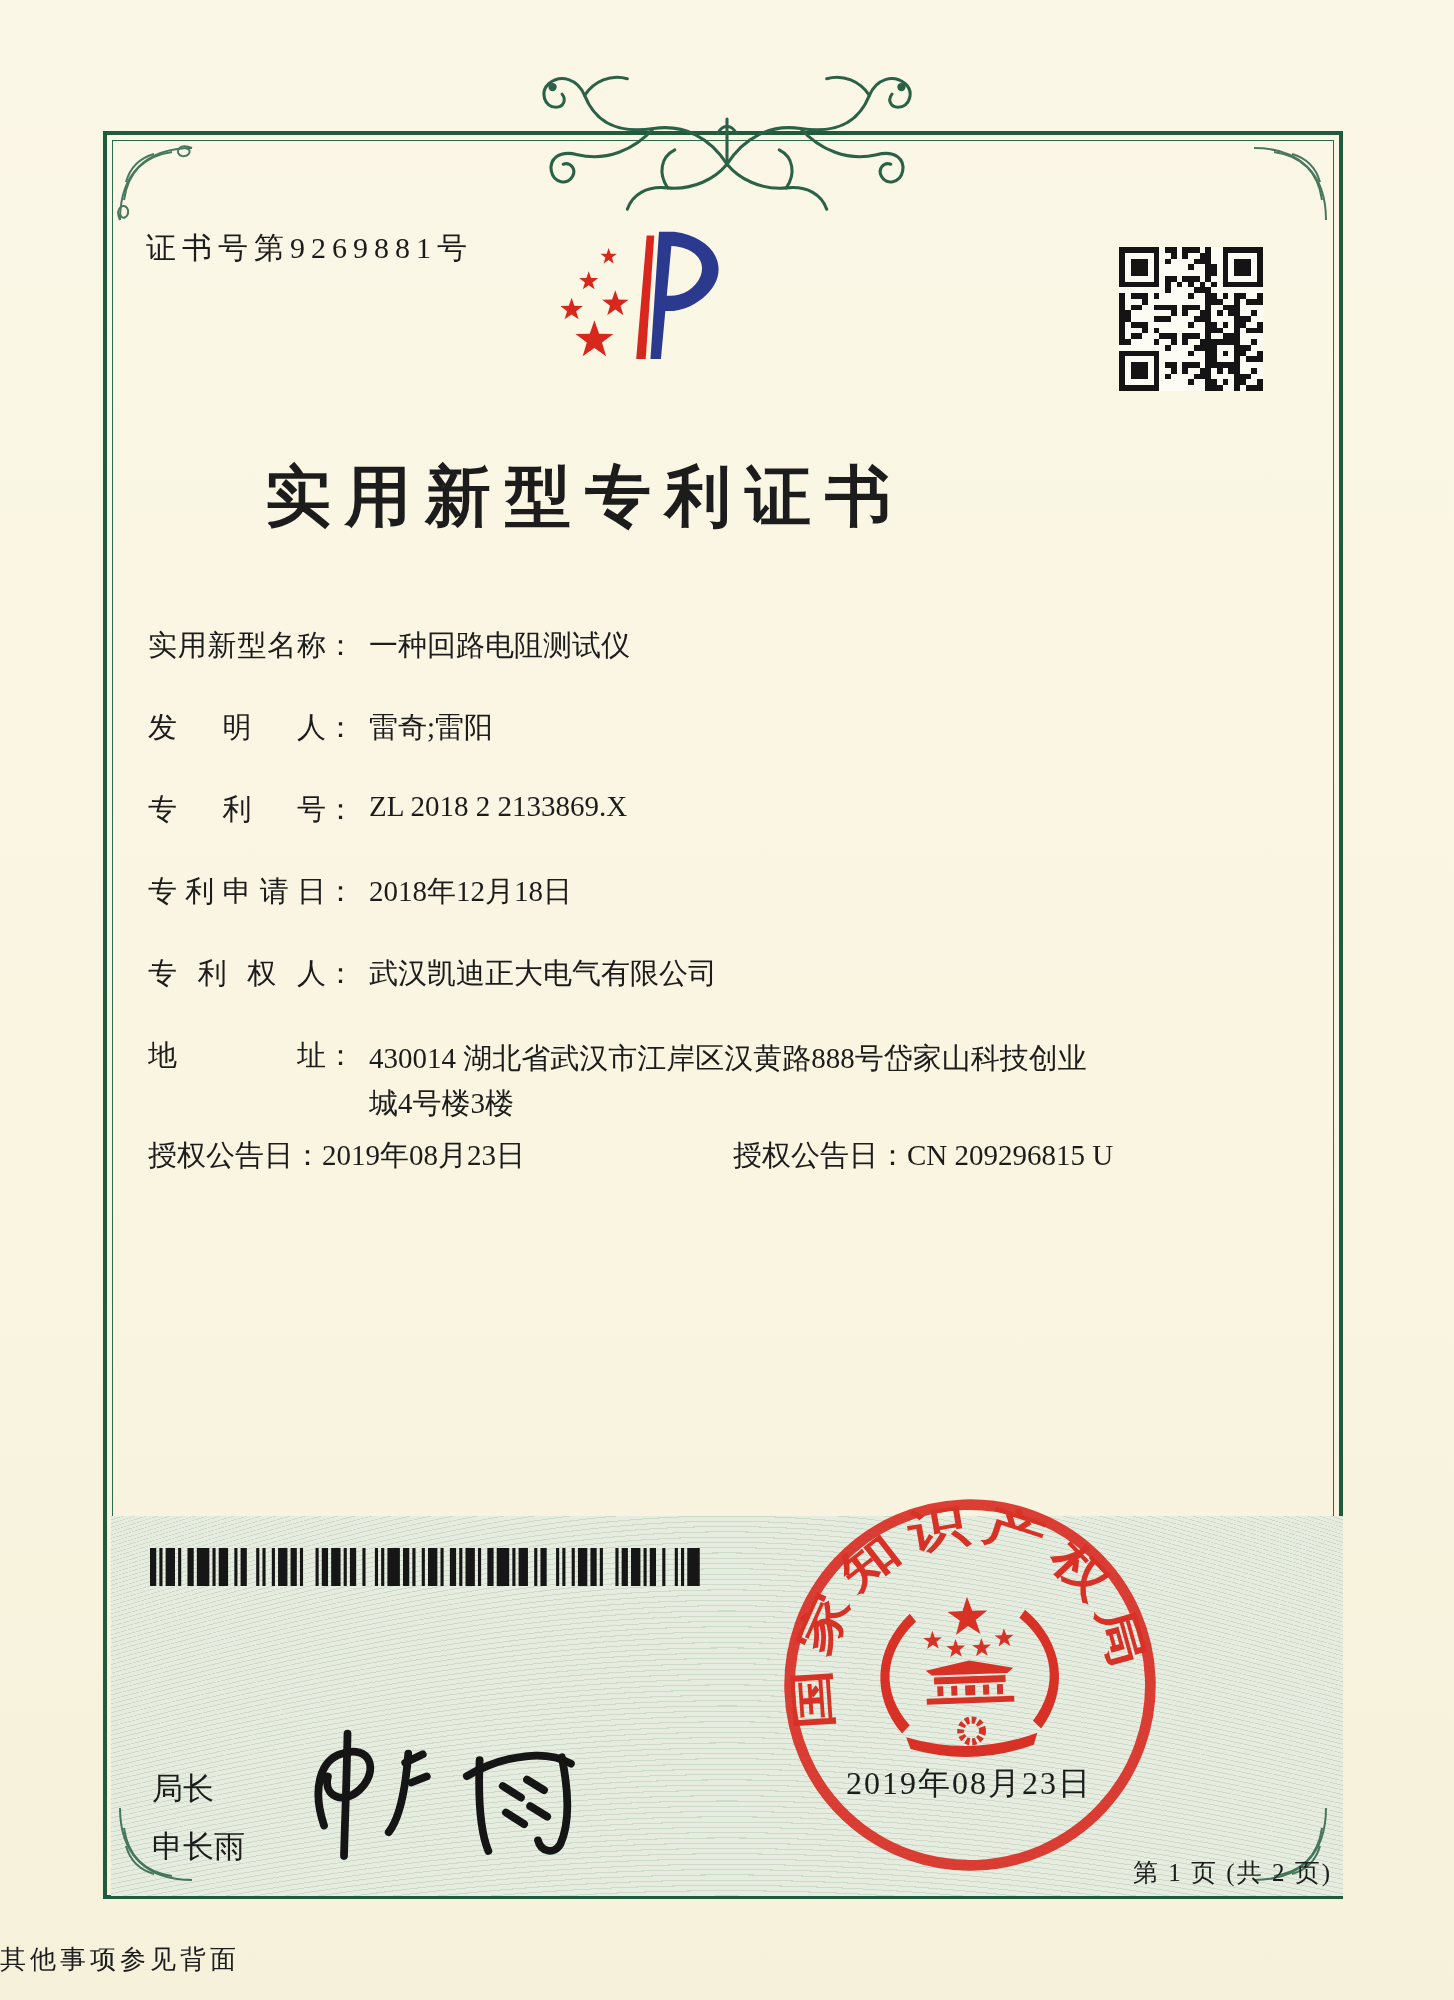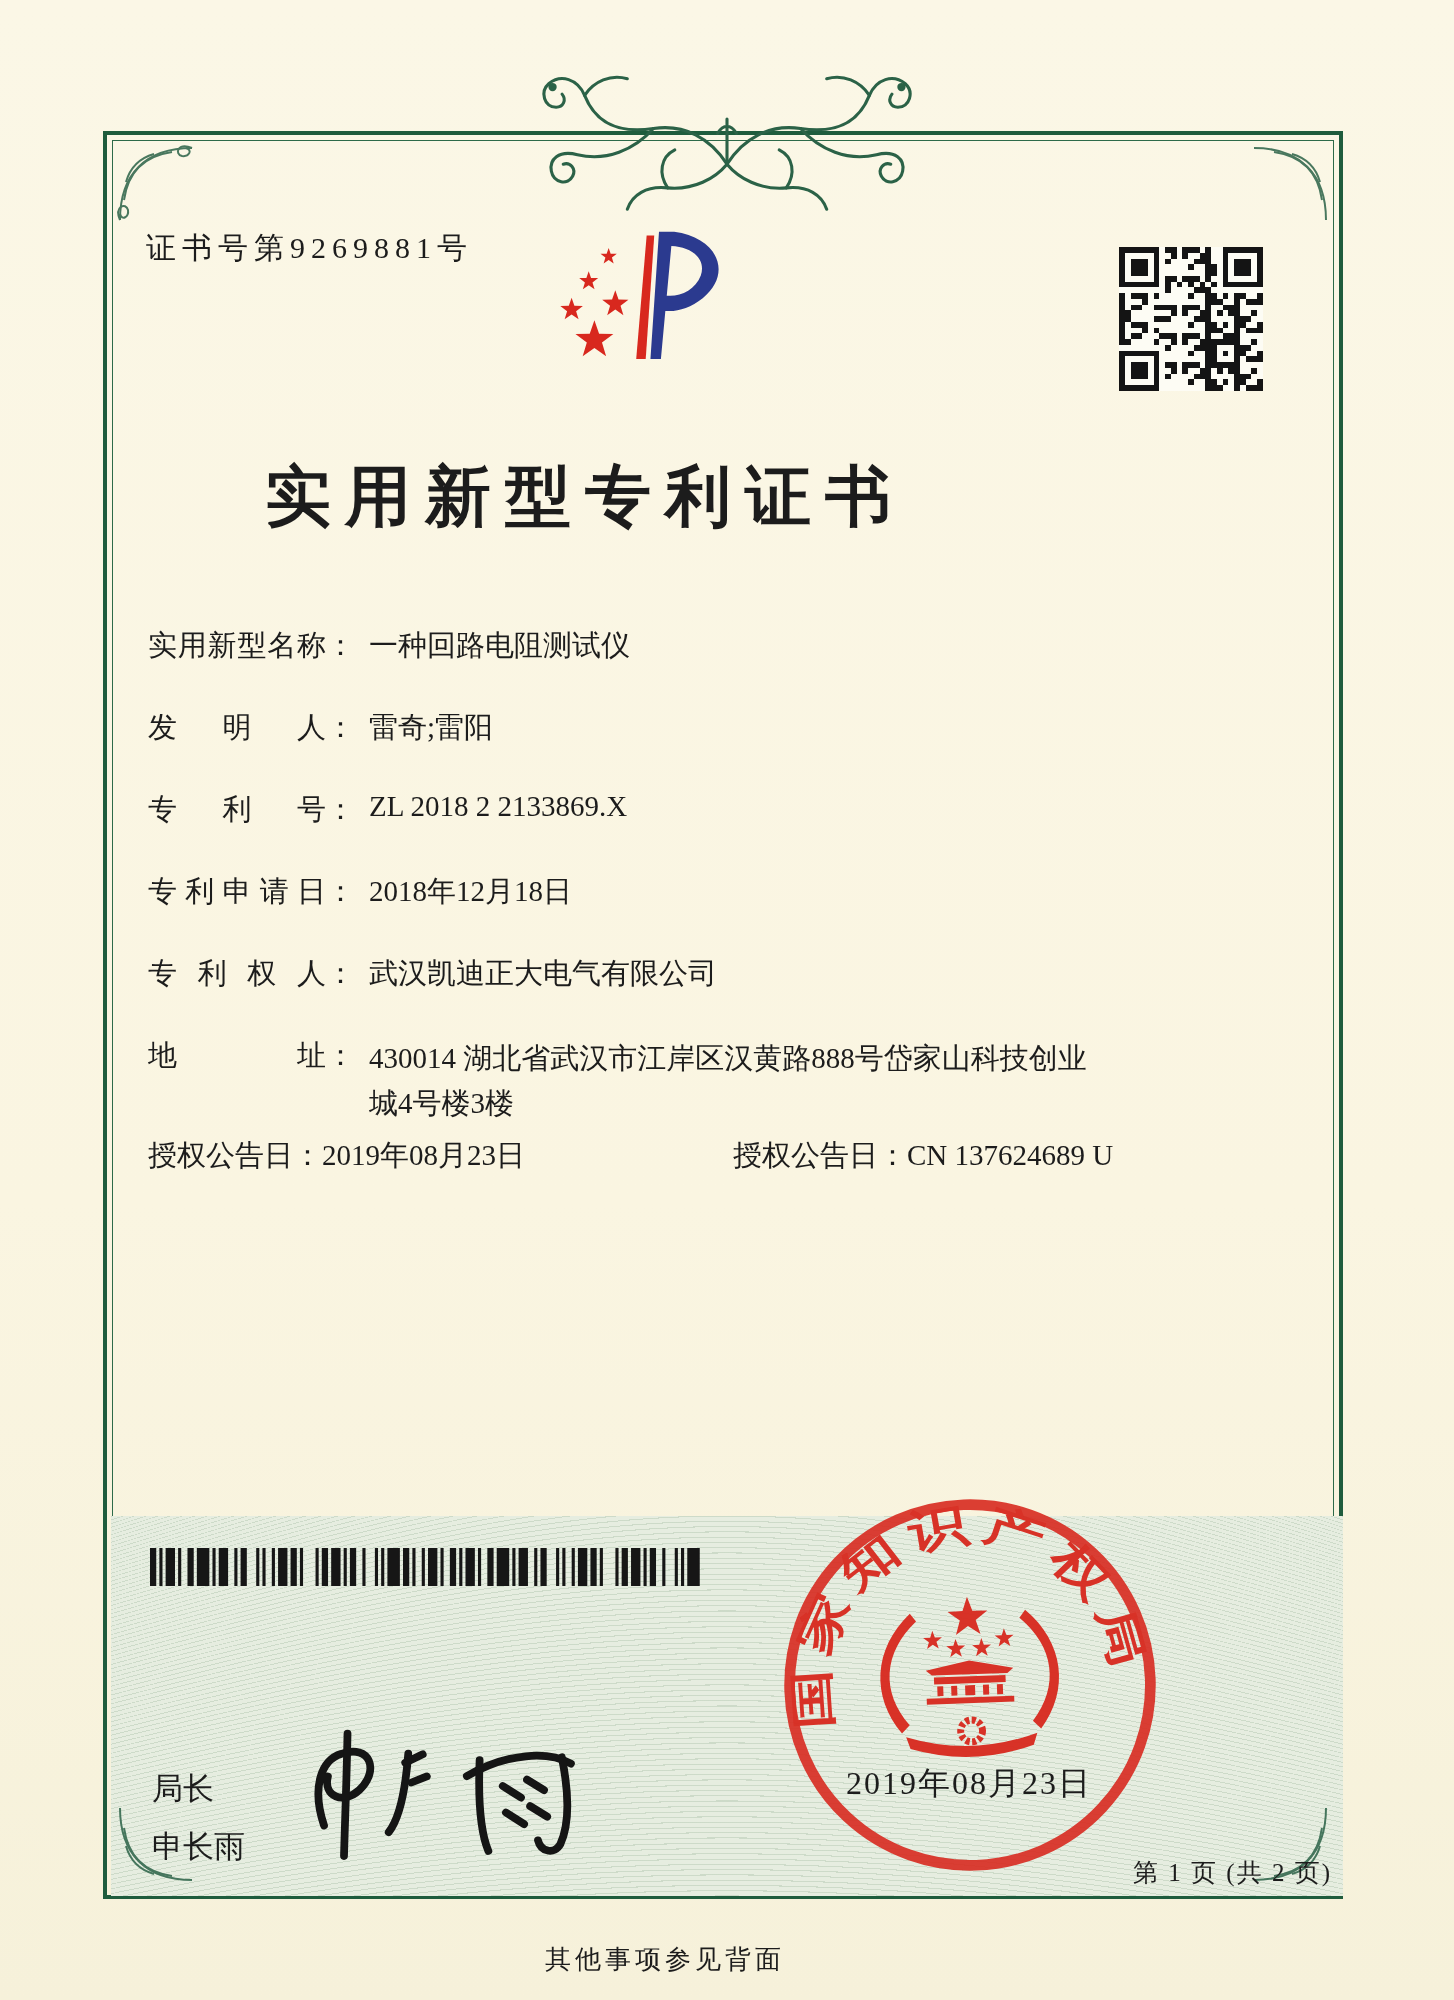--- a/index.html
+++ b/index.html
@@ -50,21 +50,21 @@
   .director-name{position:absolute;left:152px;top:1826px;font-size:31px;
     font-family:"Liberation Sans","DejaVu Sans",sans-serif}
 
   .signature{position:absolute;left:292px;top:1712px;width:300px;height:170px;transform:rotate(-2deg)}
 
   .seal{position:absolute;left:775px;top:1490px;width:390px;height:390px;opacity:.95;
     transform:rotate(-2deg)}
   .seal-date{position:absolute;left:846px;top:1762px;font-size:32px;letter-spacing:2px;white-space:nowrap}
 
   .pageno{position:absolute;left:16px;top:1856px;width:1316px;text-align:right;font-size:25px;letter-spacing:2px}
-  .backnote{position:absolute;left:0;top:1942px;width:1330px;text-align:center;font-size:26px;letter-spacing:4px}
+  .backnote{position:absolute;left:0;top:1942px;width:1330px;font-size:26px;letter-spacing:4px}
 
   .orn-top{position:absolute;left:537px;top:55px;width:380px;height:178px}
   .corner{position:absolute;width:84px;height:84px;opacity:.85}
   .c-tl{left:114px;top:142px}
   .c-tr{left:1248px;top:142px;transform:scaleX(-1)}
   .c-bl{left:114px;top:1802px;transform:scaleY(-1)}
   .c-br{left:1248px;top:1802px;transform:scale(-1,-1)}
 </style>
 </head>
 <body>
@@ -163,21 +163,21 @@
   </div>
   <div class="frow r5">
     <span class="flabel">专利权人</span><span class="colon">：</span><span class="fvalue">武汉凯迪正大电气有限公司</span>
   </div>
   <div class="frow r6 wrap">
     <span class="flabel">地址</span><span class="colon">：</span><span class="fvalue">430014 湖北省武汉市江岸区汉黄路888号岱家山科技创业城4号楼3楼</span>
   </div>
 
   <div class="grant">
     <span class="pair1"><span>授权公告日</span><span>：</span><span>2019年08月23日</span></span>
-    <span class="pair2"><span>授权公告日</span><span>：</span><span>CN 137624689 U</span></span>
+    <span class="pair2"><span>授权公告日</span><span>：</span><span>CN 209296815 U</span></span>
   </div>
 
 
   <svg class="barcode" id="barcode-svg" viewBox="0 0 178 12" preserveAspectRatio="none">
     <path fill="#161616" d="M0 0h2v12h-2zM3 0h1v12h-1zM5 0h3v12h-3zM9 0h1v12h-1zM12 0h2v12h-2zM15 0h4v12h-4zM20 0h1v12h-1zM22 0h3v12h-3zM27 0h1v12h-1zM29 0h2v12h-2zM34 0h1v12h-1zM36 0h1v12h-1zM39 0h1v12h-1zM41 0h3v12h-3zM45 0h2v12h-2zM48 0h1v12h-1zM53 0h1v12h-1zM55 0h2v12h-2zM58 0h3v12h-3zM62 0h1v12h-1zM64 0h2v12h-2zM68 0h1v12h-1zM72 0h1v12h-1zM74 0h1v12h-1zM76 0h4v12h-4zM81 0h2v12h-2zM84 0h1v12h-1zM87 0h1v12h-1zM89 0h3v12h-3zM93 0h1v12h-1zM96 0h2v12h-2zM99 0h1v12h-1zM101 0h3v12h-3zM105 0h1v12h-1zM108 0h2v12h-2zM111 0h4v12h-4zM116 0h1v12h-1zM118 0h3v12h-3zM123 0h1v12h-1zM125 0h2v12h-2zM130 0h1v12h-1zM132 0h1v12h-1zM135 0h1v12h-1zM137 0h3v12h-3zM141 0h2v12h-2zM144 0h1v12h-1zM149 0h1v12h-1zM151 0h2v12h-2zM154 0h3v12h-3zM158 0h1v12h-1zM160 0h2v12h-2zM164 0h1v12h-1zM168 0h1v12h-1zM170 0h1v12h-1zM172 0h4v12h-4z"></path>
   </svg>
 
   <div class="director-label">局长</div>
   <div class="director-name">申长雨</div>
 

